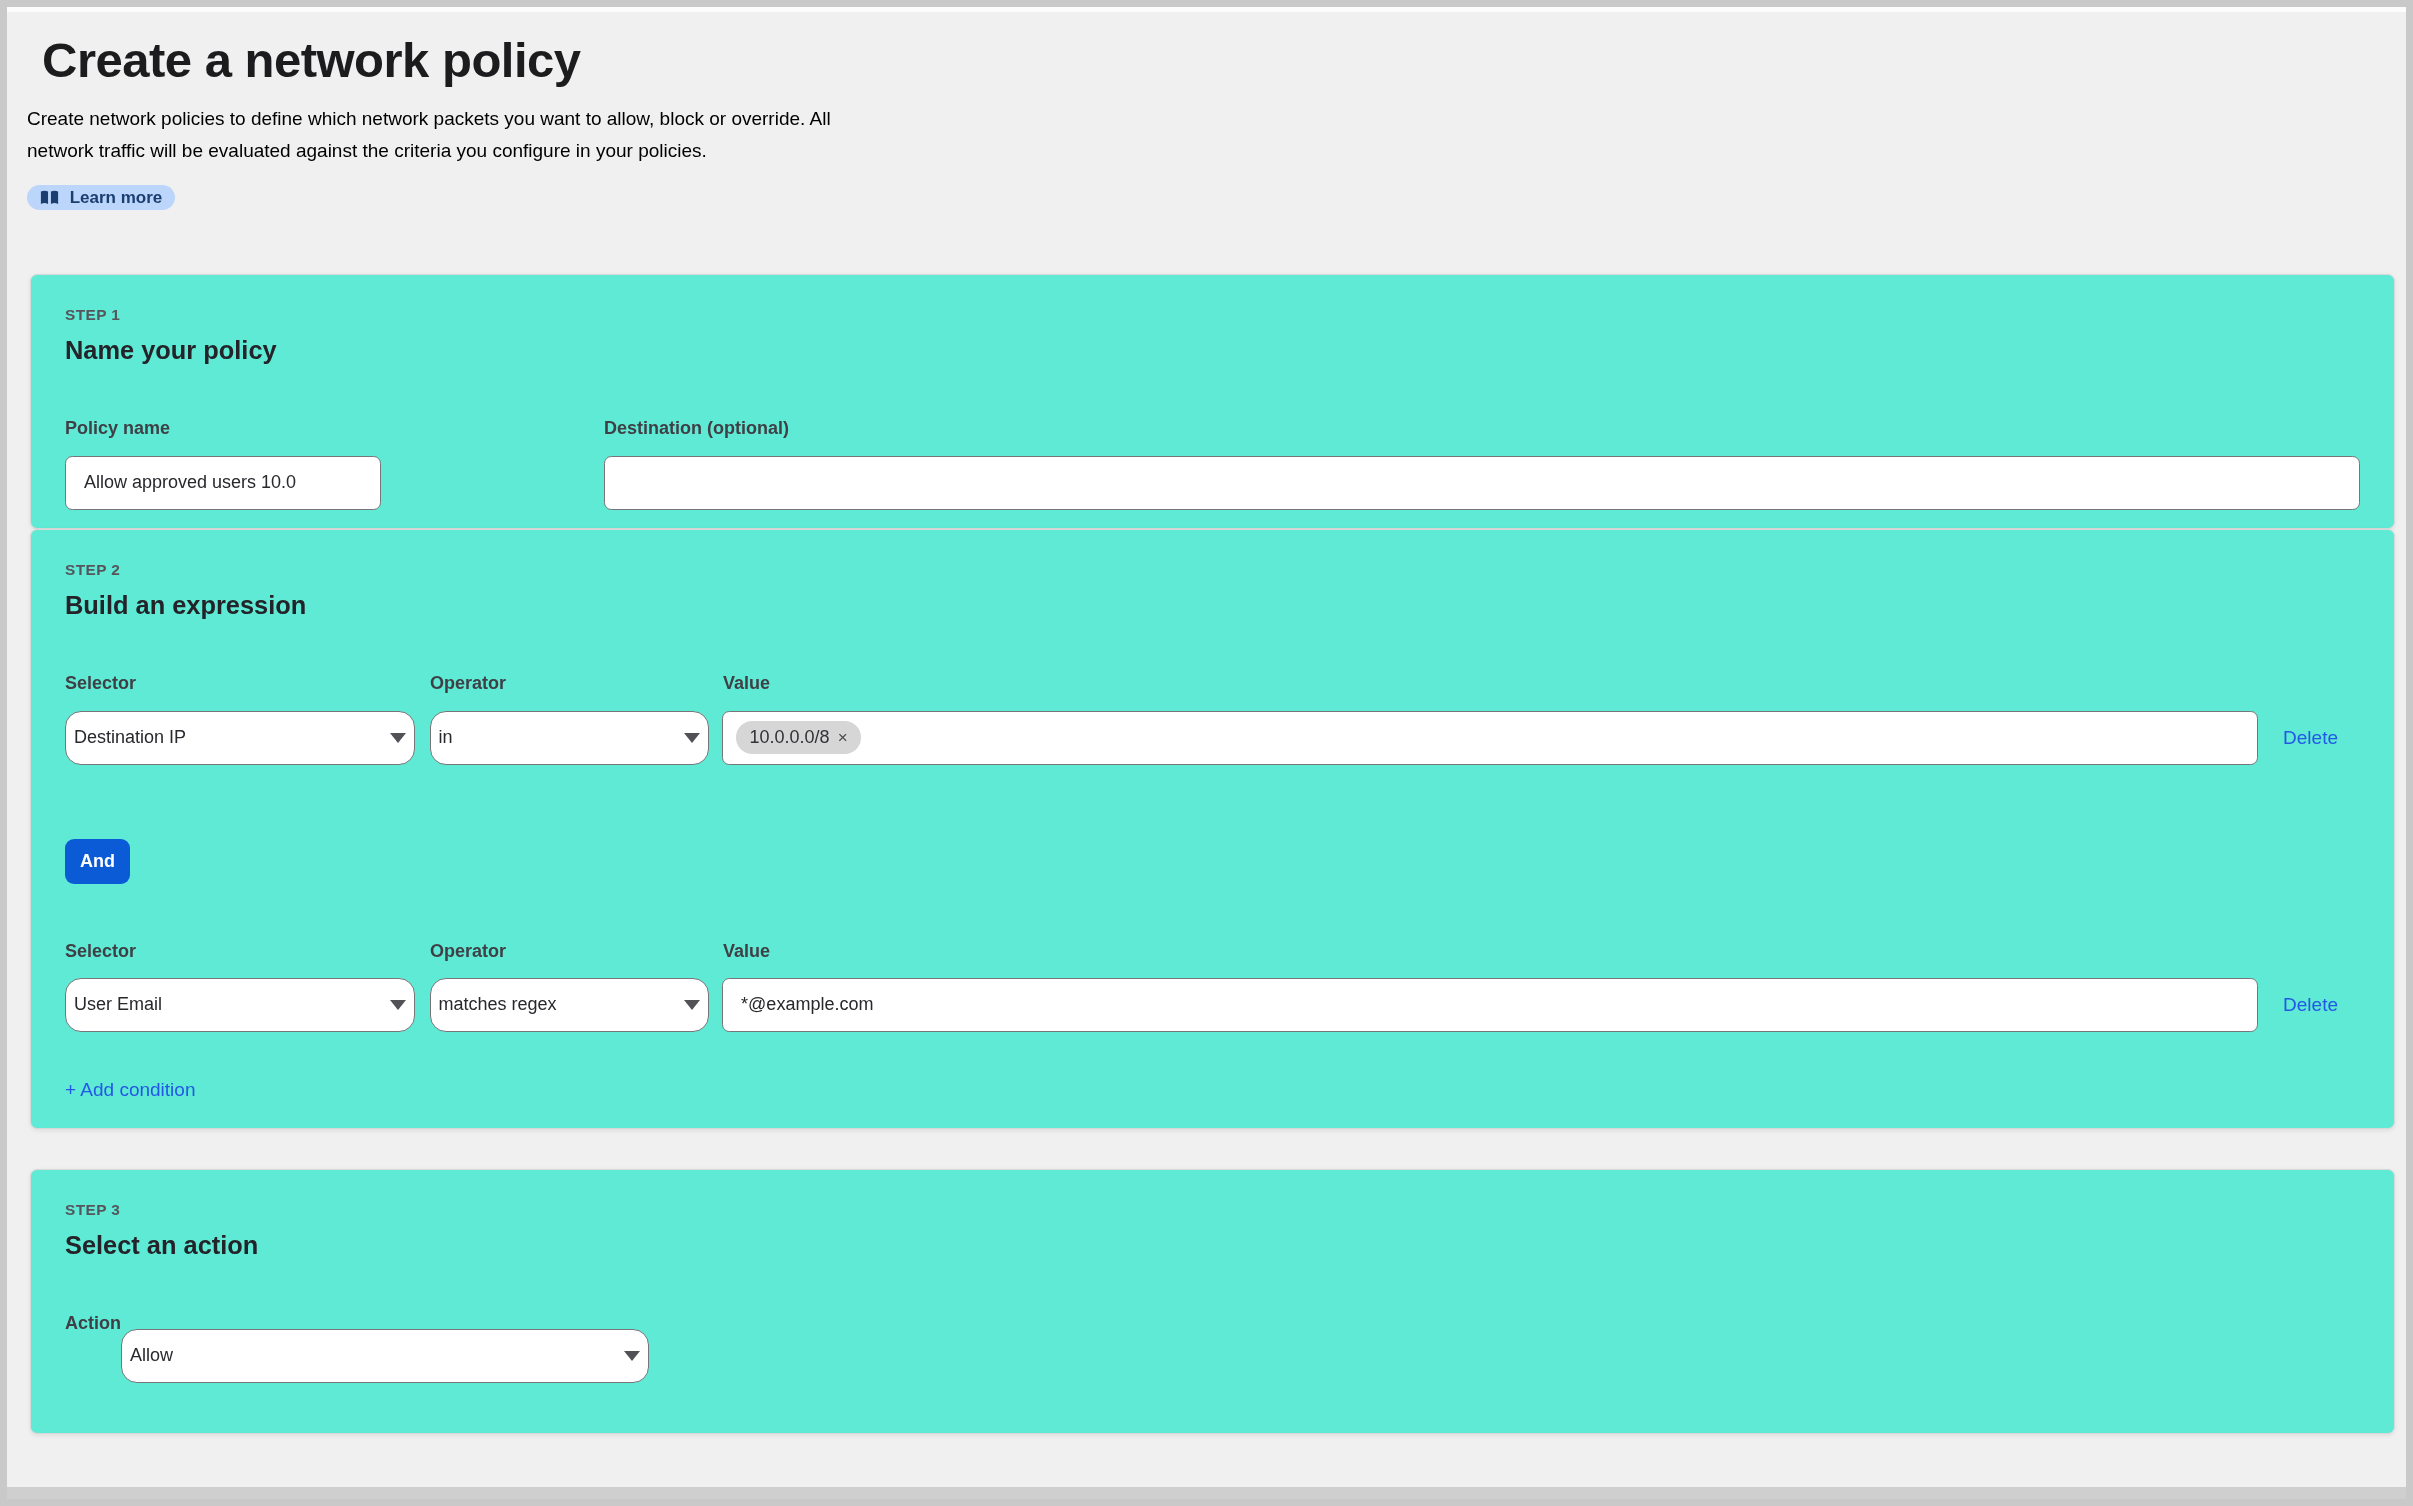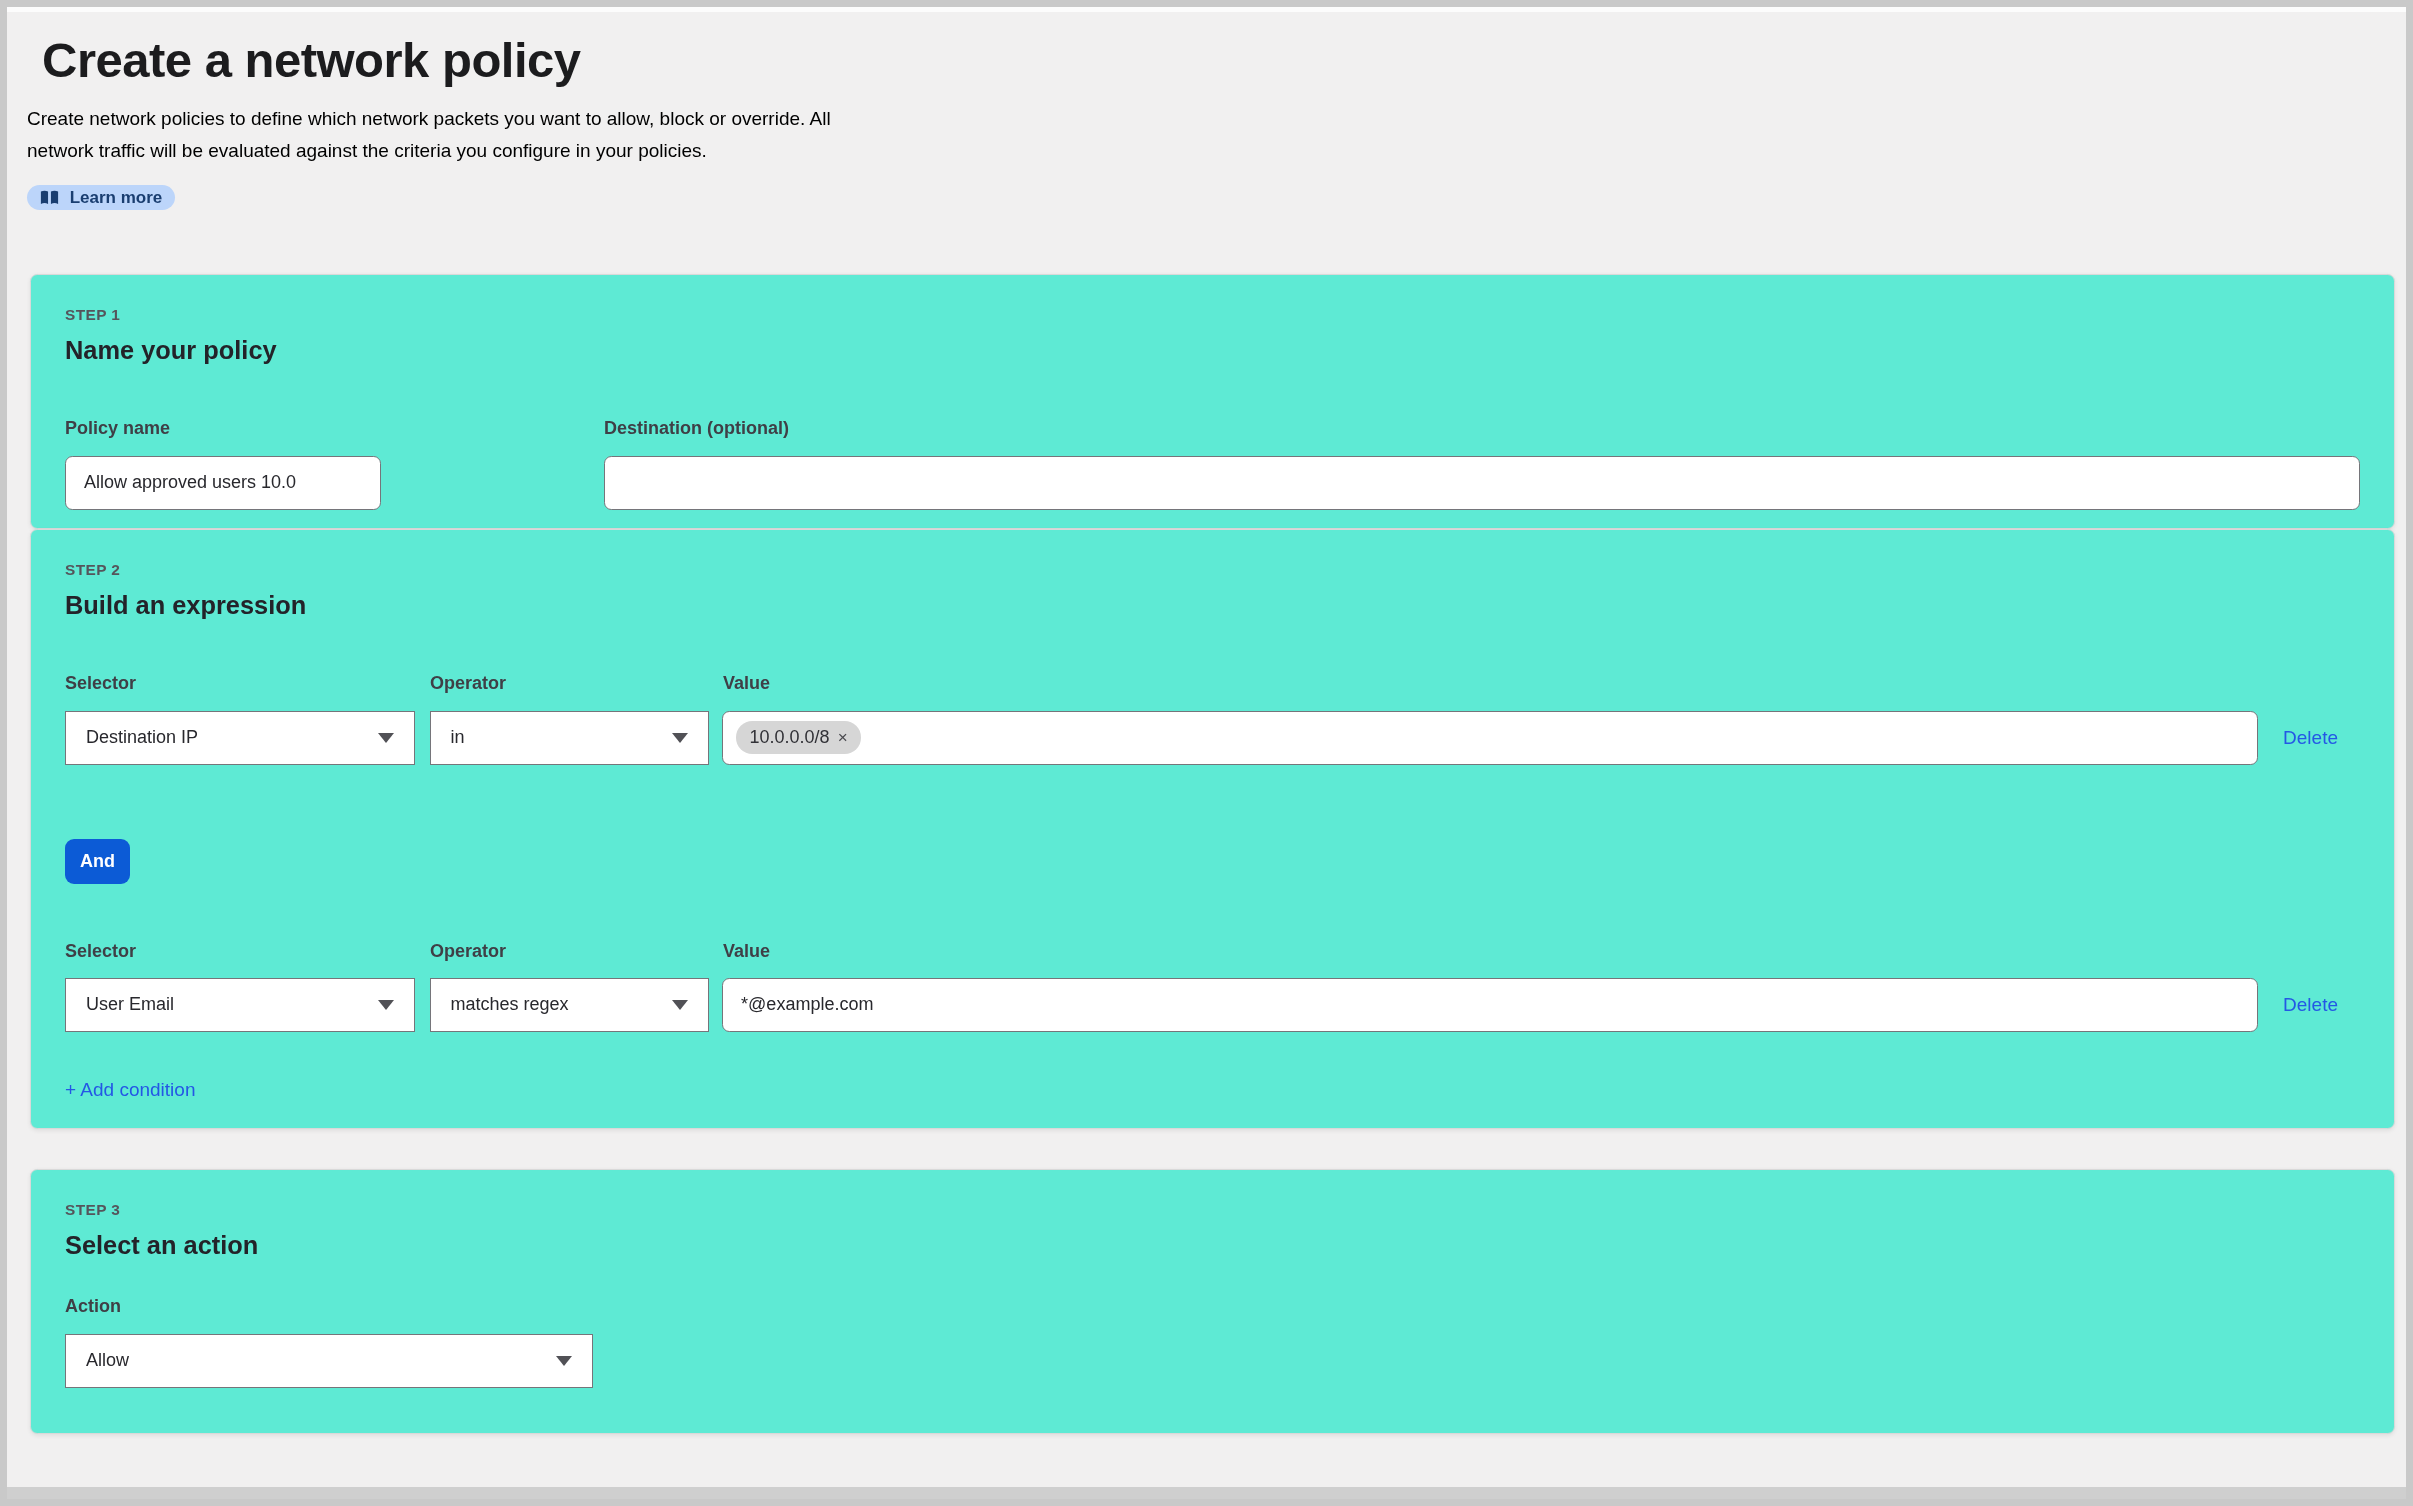--- a/index.html
+++ b/index.html
@@ -53,23 +53,23 @@
   .col-desc { flex:1; display:flex; flex-direction:column; }
   .fields-row .text-input { margin-top:16.3px; width:100%; }
 
   .cond-labels { display:flex; margin-top:51px; }
   .cond-labels .l1 { width:365px; }
   .cond-labels .l2 { width:293px; }
   .cond-labels .l3 { flex:1; }
 
   .cond-row { display:flex; align-items:center; margin-top:16.3px; height:54px; padding-right:22px; }
   .select {
-    height:54px; border:1.8px solid #75757a; border-radius:0; background:#fff;
+    height:54px; border:1.8px solid #75757a; border-radius:16px; background:#fff;
     display:flex; align-items:center; justify-content:space-between;
-    padding:0 20px; font-size:18px; color:#28282d; cursor:pointer;gap:48px;
+    padding:0 8px; font-size:18px; color:#28282d; cursor:pointer;gap:48px;
   }
   .sel-selector { width:350px; margin-right:14.5px; }
   .sel-operator { width:279px; margin-right:13.6px; }
   .caret {
     width:0; height:0; flex:none;
     border-left:8.2px solid transparent; border-right:8.2px solid transparent;
     border-top:10px solid #515156;
   }
   .value-box {
     flex:1; height:54px; border:1.8px solid #75757a; border-radius:7.3px; background:#fff;
@@ -87,21 +87,21 @@
   .delete-link { margin-left:25.4px; flex:none; }
 
   .and-btn {
     margin-top:74px; width:65px; height:45px; border:none; border-radius:9px;
     background:#0c5bd6; color:#ffffff; font-family:"Liberation Sans", sans-serif;
     font-size:18px; font-weight:700; cursor:pointer; display:block;
   }
   .cond-labels.second { margin-top:56px; }
   .add-condition { display:inline-block; margin-top:47px; font-size:19px; }
 
-  .action-wrap { margin-top:34px; display:flex; flex-direction:column; }
+  .action-wrap { margin-top:51px; display:flex; }
   .sel-action { width:528px; margin-top:16.3px; }
 </style>
 </head>
 <body>
 
 <div class="frame">
   <div class="top-strip"></div>
 
   <h1 class="page-title">Create a network policy</h1>
 

